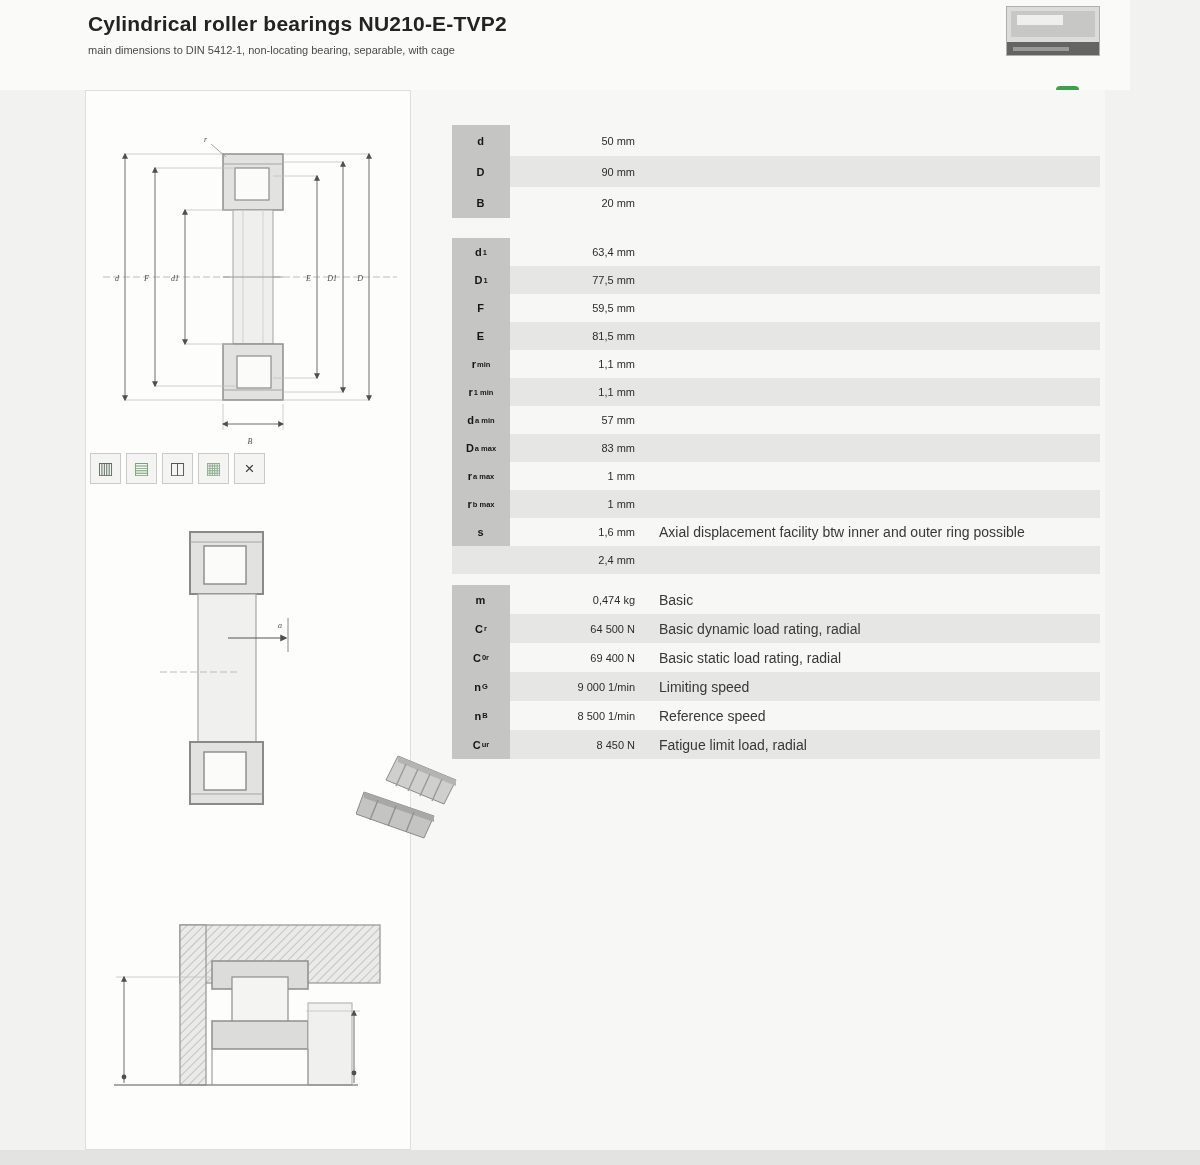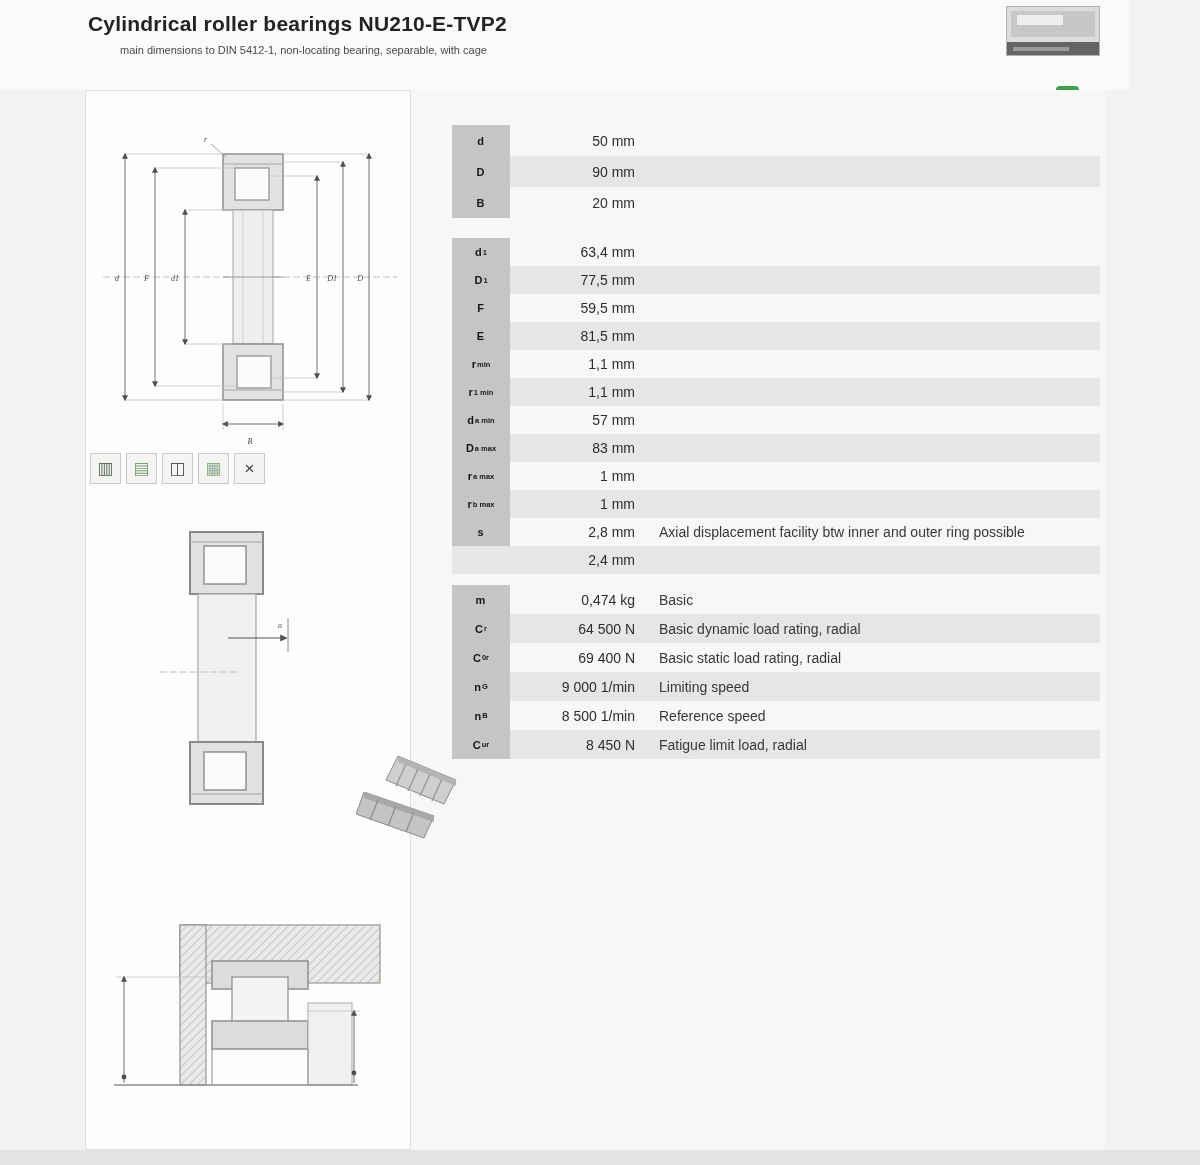--- a/index.html
+++ b/index.html
@@ -2,21 +2,21 @@
 <html><head>
 <meta charset="utf-8">
 <style>
   html,body{margin:0;padding:0;}
   body{font-family:"Liberation Sans", sans-serif; background:#e9e9e7;}
   #page{position:relative;width:1200px;height:1165px;background:#f2f2f0;overflow:hidden;}
 
   
   #header-zone{position:absolute;left:0;top:0;width:1130px;height:90px;background:#fafaf8;}
   #page-title{position:absolute;left:88px;top:12px;font-size:21px;font-weight:bold;color:#232323;letter-spacing:.2px;}
-  #page-subtitle{position:absolute;left:88px;top:44px;font-size:11px;color:#4a4a4a;margin-left:32px;}
+  #page-subtitle{position:absolute;left:88px;top:44px;font-size:11px;color:#4a4a4a;}
 
   
   #brand-logo{position:absolute;left:1006px;top:6px;width:94px;height:50px;background:#dcdcda;border:1px solid #b0b0ae;box-sizing:border-box;}
   #brand-logo .logo-photo{position:absolute;left:4px;top:4px;width:84px;height:26px;background:#c7c7c5;}
   #brand-logo .logo-photo-hi{position:absolute;left:10px;top:8px;width:46px;height:10px;background:#efefed;}
   #brand-logo .logo-bar{position:absolute;left:0;bottom:0;width:100%;height:13px;background:#646462;}
   #brand-logo .logo-bar-dash{position:absolute;left:6px;bottom:4px;width:56px;height:4px;background:#9a9a98;}
 
   
   #eco-badge{position:absolute;left:1056px;top:86px;width:23px;height:23px;background:#3aa24b;border-radius:4px;
@@ -33,21 +33,21 @@
 
   .spec-block{position:absolute;left:452px;width:648px;}
   .b0{top:125px;} .b1{top:238px;} .b2{top:585px;}
   .row{display:flex;align-items:center;}
   .b0 .row{height:31px;} .b1 .row{height:28px;} .b2 .row{height:29px;}
   .row.striped{background:#e6e6e4;}
   .cell-label{flex:0 0 58px;height:100%;background:#c5c5c3;display:flex;align-items:center;justify-content:center;
     font-size:11px;font-weight:bold;color:#161616;}
   .row.nolabel .cell-label{background:transparent;}
   .cell-label .lbl-sub{font-size:7.5px;font-weight:bold;margin-left:1px;}
-  .cell-value{flex:0 0 125px;text-align:right;font-size:14px;color:#2d2d2d;padding-right:2px;}
+  .cell-value{flex:0 0 125px;text-align:right;font-size:11px;color:#2d2d2d;padding-right:2px;}
   .cell-desc{flex:1;font-size:14px;color:#383838;margin-left:22px;white-space:nowrap;overflow:hidden;}
 
   
   #feature-icons{position:absolute;left:90px;top:453px;display:flex;gap:5px;}
   .feat-icon{width:29px;height:29px;border:1px solid #cacac8;background:#f4f4f2;display:flex;align-items:center;justify-content:center;
     font-size:17px;line-height:29px;}
 
   
   .drawing{position:absolute;}
   #drawing-front{left:95px;top:118px;}
@@ -322,21 +322,21 @@
           <sub class="lbl-sub">b max</sub>
         </div>
     <div class="cell-value">1 mm</div>
     <div class="cell-desc"></div>
   </div>
       <div class="row">
     <div class="cell-label">
           <span class="lbl-main">s</span>
           <sub class="lbl-sub"></sub>
         </div>
-    <div class="cell-value">2,8 mm</div>
+    <div class="cell-value">1,6 mm</div>
     <div class="cell-desc">Axial displacement facility btw inner and outer ring possible</div>
   </div>
       <div class="row striped nolabel">
     <div class="cell-label">
           <span class="lbl-main"></span>
           <sub class="lbl-sub"></sub>
         </div>
     <div class="cell-value">2,4 mm</div>
     <div class="cell-desc"></div>
   </div>

